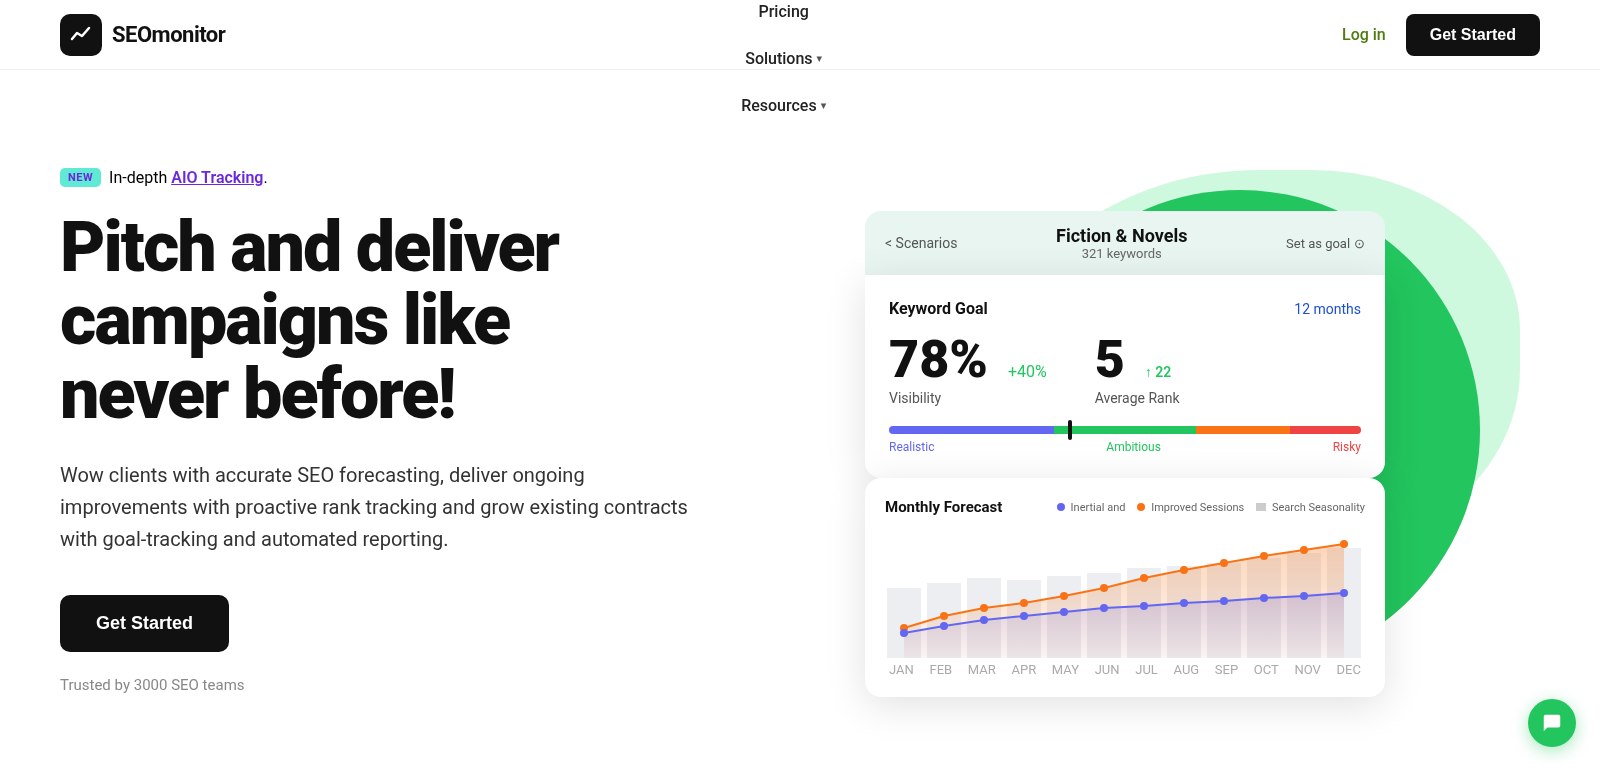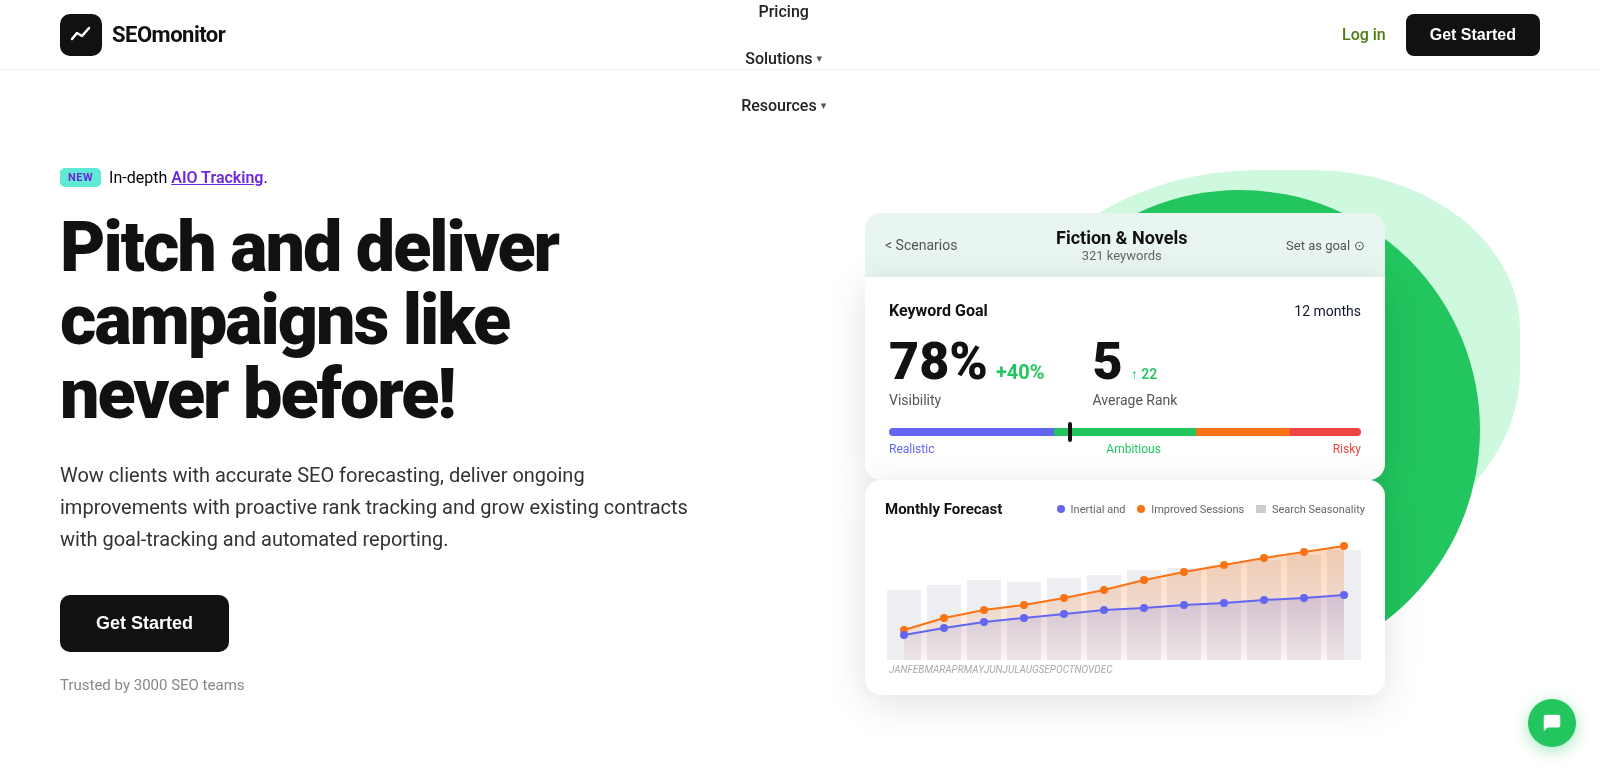--- a/index.html
+++ b/index.html
@@ -91,27 +91,27 @@
     .set-goal-btn { font-size: 13px; color: #555; cursor: pointer; display: flex; align-items: center; gap: 4px; }
 
     .card-main {
       background: #fff; border-radius: 0 0 16px 16px; padding: 24px;
       box-shadow: 0 8px 40px rgba(0,0,0,0.12);
     }
     .card-header-row {
       display: flex; justify-content: space-between; align-items: center; margin-bottom: 16px;
     }
     .keyword-goal-label { font-size: 16px; font-weight: 700; color: #111; }
-    .months-label { font-size: 14px; color: #0f172a; }
+    .months-label { font-size: 14px; color: #1d4ed8; }
 
     .metrics-row { display: flex; gap: 48px; margin-bottom: 20px; }
     .metric-block {}
-    .metric-value { display: flex; align-items: baseline; gap: 8px; }
+    .metric-value { display: flex; align-items: baseline; gap: 20px; }
     .metric-big { font-size: 52px; font-weight: 900; color: #111; line-height: 1; }
-    .metric-change { font-size: 20px; font-weight: 700; color: #22c55e; }
+    .metric-change { font-size: 16px; font-weight: 400; color: #22c55e; }
     .metric-up { font-size: 14px; color: #22c55e; font-weight: 600; }
     .metric-label { font-size: 14px; color: #555; margin-top: 4px; }
 
     .slider-track {
       width: 100%; height: 8px; border-radius: 4px; margin: 16px 0 6px 0;
       background: linear-gradient(to right, #6366f1 0%, #6366f1 35%, #22c55e 35%, #22c55e 65%, #f97316 65%, #f97316 85%, #ef4444 85%, #ef4444 100%);
       position: relative;
     }
     .slider-thumb {
       position: absolute; width: 4px; height: 20px; background: #111;
@@ -130,22 +130,22 @@
     .chart-header { display: flex; justify-content: space-between; align-items: center; margin-bottom: 12px; }
     .chart-title { font-size: 15px; font-weight: 700; color: #111; }
     .chart-legend { display: flex; gap: 12px; font-size: 11px; color: #666; align-items: center; }
     .legend-dot { width: 8px; height: 8px; border-radius: 50%; display: inline-block; margin-right: 3px; }
     .legend-bar { width: 10px; height: 8px; display: inline-block; margin-right: 3px; background: #ccc; }
 
     .chart-area { position: relative; height: 130px; display: flex; align-items: flex-end; }
     .chart-svg { width: 100%; height: 130px; }
 
     .chart-x-labels {
-      display: flex; font-size: 10px; color: #aaa;
-      margin-top: 4px; padding: 0 4px; font-style: italic;
+      display: flex; justify-content: space-between; font-size: 13px; color: #aaa;
+      margin-top: 4px; padding: 0 4px;
     }
 
     
     .chat-btn {
       position: fixed; bottom: 24px; right: 24px; width: 48px; height: 48px;
       background: #22c55e; border-radius: 50%; display: flex; align-items: center; justify-content: center;
       cursor: pointer; box-shadow: 0 4px 16px rgba(34,197,94,0.4); z-index: 100;
     }
   </style>
 </head>

